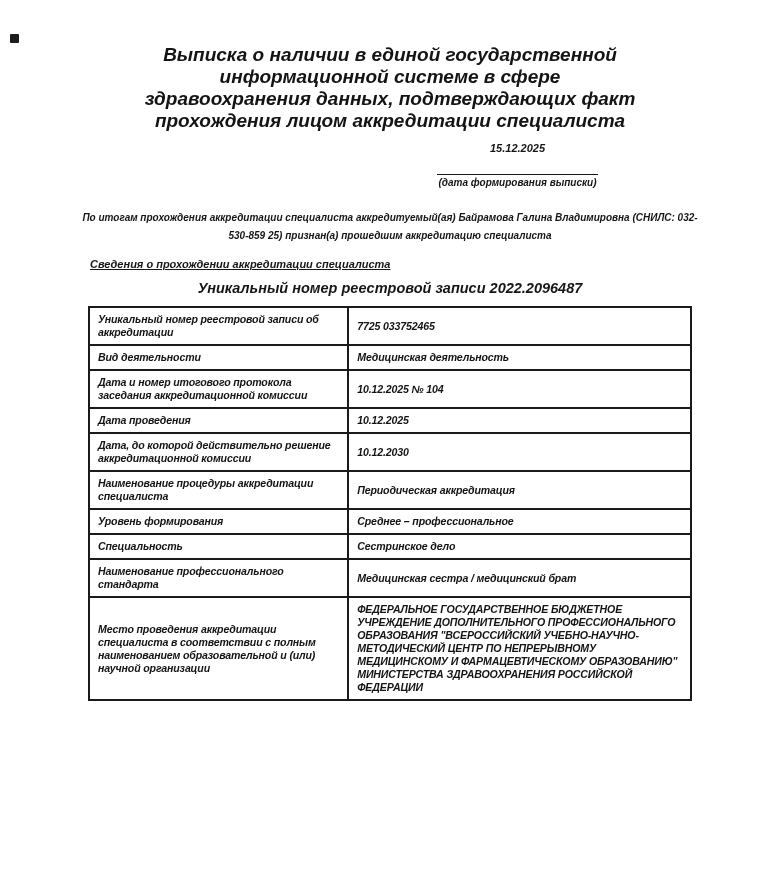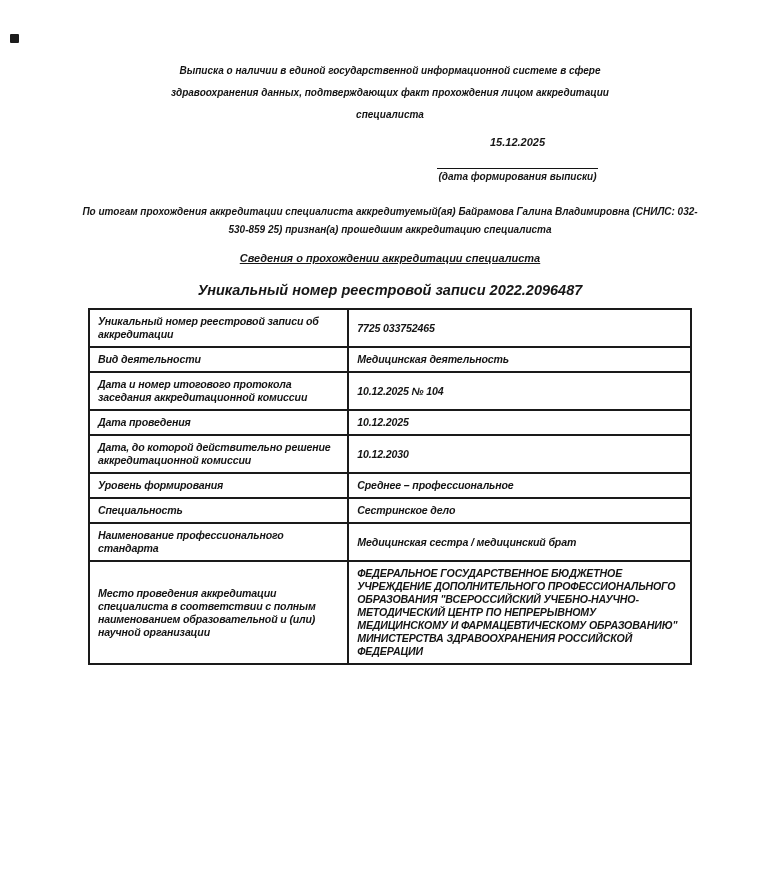--- a/index.html
+++ b/index.html
@@ -16,24 +16,24 @@
     background: #ffffff;
   }
   .scan-mark {
     position: absolute;
     left: 10px; top: 34px;
     width: 9px; height: 9px;
     background: #1c1c1c;
     border-radius: 1px;
   }
   .doc-title {
-    margin: 60px auto 0 auto;
+    margin: 44px auto 0 auto;
     width: 505px;
     text-align: center;
-    font-size: 10px;
+    font-size: 19px;
     line-height: 22px;
     font-weight: bold;
     font-style: italic;
     color: #141414;
   }
   .date-block {
     margin-top: 10px;
     margin-left: 437px;
     width: 161px;
     text-align: center;
@@ -54,23 +54,23 @@
   .summary {
     margin: 20px auto 0 auto;
     width: 632px;
     text-align: center;
     font-size: 10px;
     line-height: 18px;
     font-weight: bold;
     font-style: italic;
   }
   .section-heading {
-    margin: 12px auto 16px auto;
+    margin: 12px auto 8px auto;
     width: 600px;
-    text-align: center;
+    text-align: left;
     font-size: 11px;
     line-height: 14px;
     font-weight: bold;
     font-style: italic;
     text-decoration: underline;
   }
   .registry-heading {
     margin: 8px auto 0 auto;
     width: 640px;
     text-align: center;
@@ -140,20 +140,24 @@
   <tr>
     <td class="cell-label">Дата проведения</td>
     <td class="cell-value">10.12.2025</td>
   </tr>
 
   <tr>
     <td class="cell-label">Дата, до которой действительно решение аккредитационной комиссии</td>
     <td class="cell-value">10.12.2030</td>
   </tr>
 
+  <tr>
+    <td class="cell-label">Наименование процедуры аккредитации специалиста</td>
+    <td class="cell-value">Периодическая аккредитация</td>
+  </tr>
 
   <tr>
     <td class="cell-label">Уровень формирования</td>
     <td class="cell-value">Среднее – профессиональное</td>
   </tr>
 
   <tr>
     <td class="cell-label">Специальность</td>
     <td class="cell-value">Сестринское дело</td>
   </tr>

